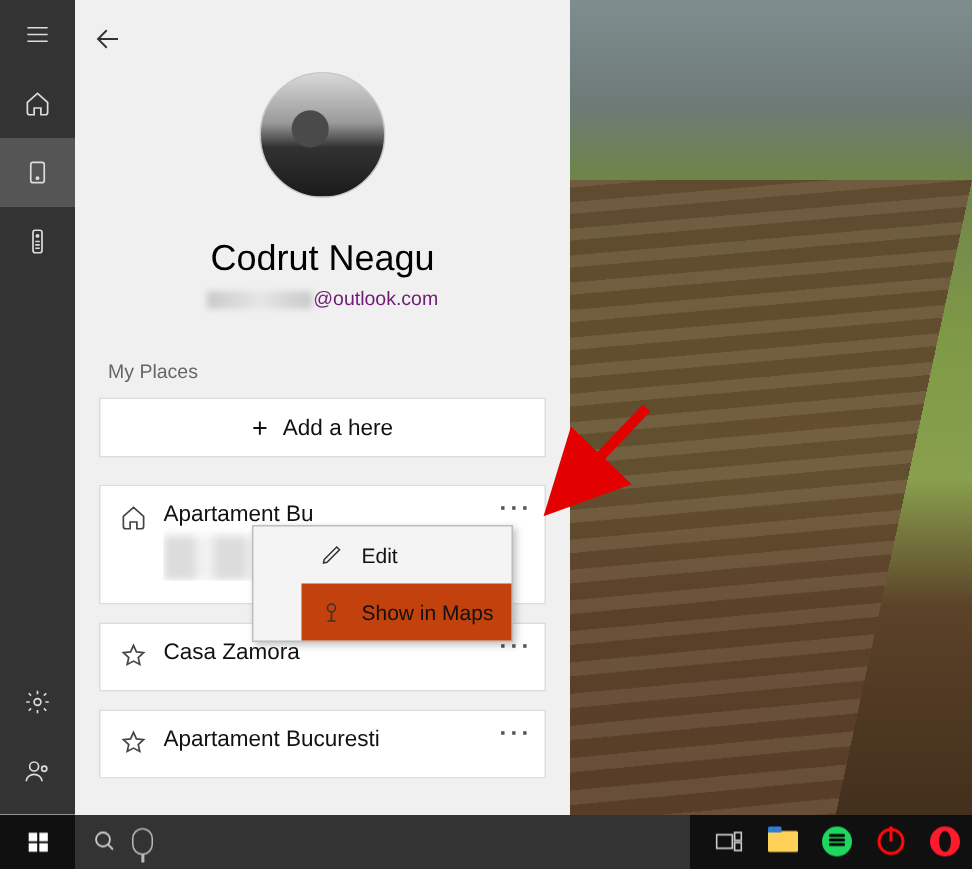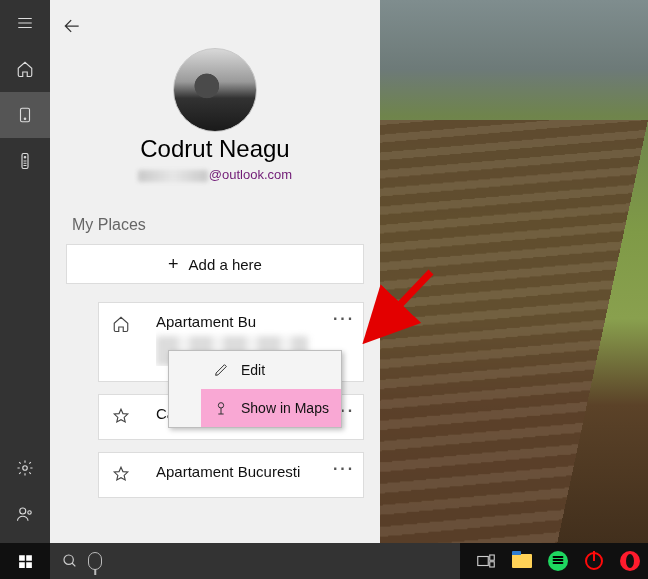--- a/index.html
+++ b/index.html
@@ -55,37 +55,37 @@
 
   .profile { display: flex; flex-direction: column; align-items: center; margin-top: 2px; }
   .avatar {
     width: 84px; height: 84px; border-radius: 50%;
     background:
       radial-gradient(circle at 40% 45%, #4a4a4a 0 18%, transparent 19%),
       linear-gradient(180deg, #d8d8d8 0%, #9a9a9a 40%, #323232 60%, #1a1a1a 100%);
     filter: grayscale(1);
     border: 1px solid #c8c8c8;
   }
-  .display-name { font-size: 24px; font-weight: 400; color: #000; margin-top: 3px; }
+  .display-name { font-size: 24px; font-weight: 400; color: #000; margin-top: 27px; }
   .email { color: #701a75; font-size: 13px; margin-top: 4px; }
 
-  .section-label { font-size: 16px; color: #666; margin: 34px 0 10px 22px; }
+  .section-label { font-size: 13px; color: #666; margin: 34px 0 10px 22px; }
 
   .add-place {
     margin: 0 16px 18px 16px; height: 40px; background: #fff; border: 1px solid #dcdcdc;
     display: flex; align-items: center; justify-content: center; gap: 10px;
     font-size: 15px; color: #111; cursor: pointer;
   }
 
   .places { display: flex; flex-direction: column; gap: 12px; padding: 0 16px; overflow: hidden; }
 
   .place {
     background: #fff; border: 1px solid #dcdcdc; position: relative;
     padding: 10px 38px 10px 12px; min-height: 46px;
-    display: flex; align-items: flex-start; gap: 25px; margin-left: 32px;
+    display: flex; align-items: flex-start; gap: 10px;
   }
   .place.tall { min-height: 80px; align-items: flex-start; }
   .place .picon { width: 20px; display:flex; justify-content:center; padding-top:2px; color:#444; }
   .place .picon svg { width: 18px; height: 18px; stroke: #444; fill: none; stroke-width: 1.5; }
   .place .pname { font-size: 15px; color: #111; white-space: nowrap; overflow: hidden; text-overflow: clip; max-width: 100%; }
   .place.tall .pbody { display:flex; flex-direction:column; gap:6px; flex:1; overflow:hidden; }
   .place .blur {
     height: 30px; width: 90%;
     background: repeating-linear-gradient(90deg, #dcdcdc 0 22px, #f2f2f2 22px 34px);
     filter: blur(3px); border-radius: 2px;
@@ -100,21 +100,21 @@
   .ctx {
     position: absolute; left: 168px; top: 350px; width: 174px;
     background: #f4f4f4; border: 1px solid #bdbdbd; box-shadow: 2px 2px 5px rgba(0,0,0,.25);
     z-index: 10;
     padding-left: 32px;
   }
   .ctx-item {
     height: 38px; display: flex; align-items: center; gap: 12px; padding: 0 12px;
     font-size: 14px; color: #111; cursor: pointer;
   }
-  .ctx-item.hover { background: #f9a8d4; }
+  .ctx-item.hover { background: #c2410c; }
   .ctx-item svg { width: 16px; height: 16px; stroke: #333; fill: none; stroke-width: 1.5; }
 
   
   .arrow {
     position: absolute; left: 358px; top: 266px; width: 80px; height: 80px; z-index: 12; pointer-events: none;
   }
 
   
   .taskbar {
     position: absolute; left: 0; right: 0; bottom: 0; height: 36px;

